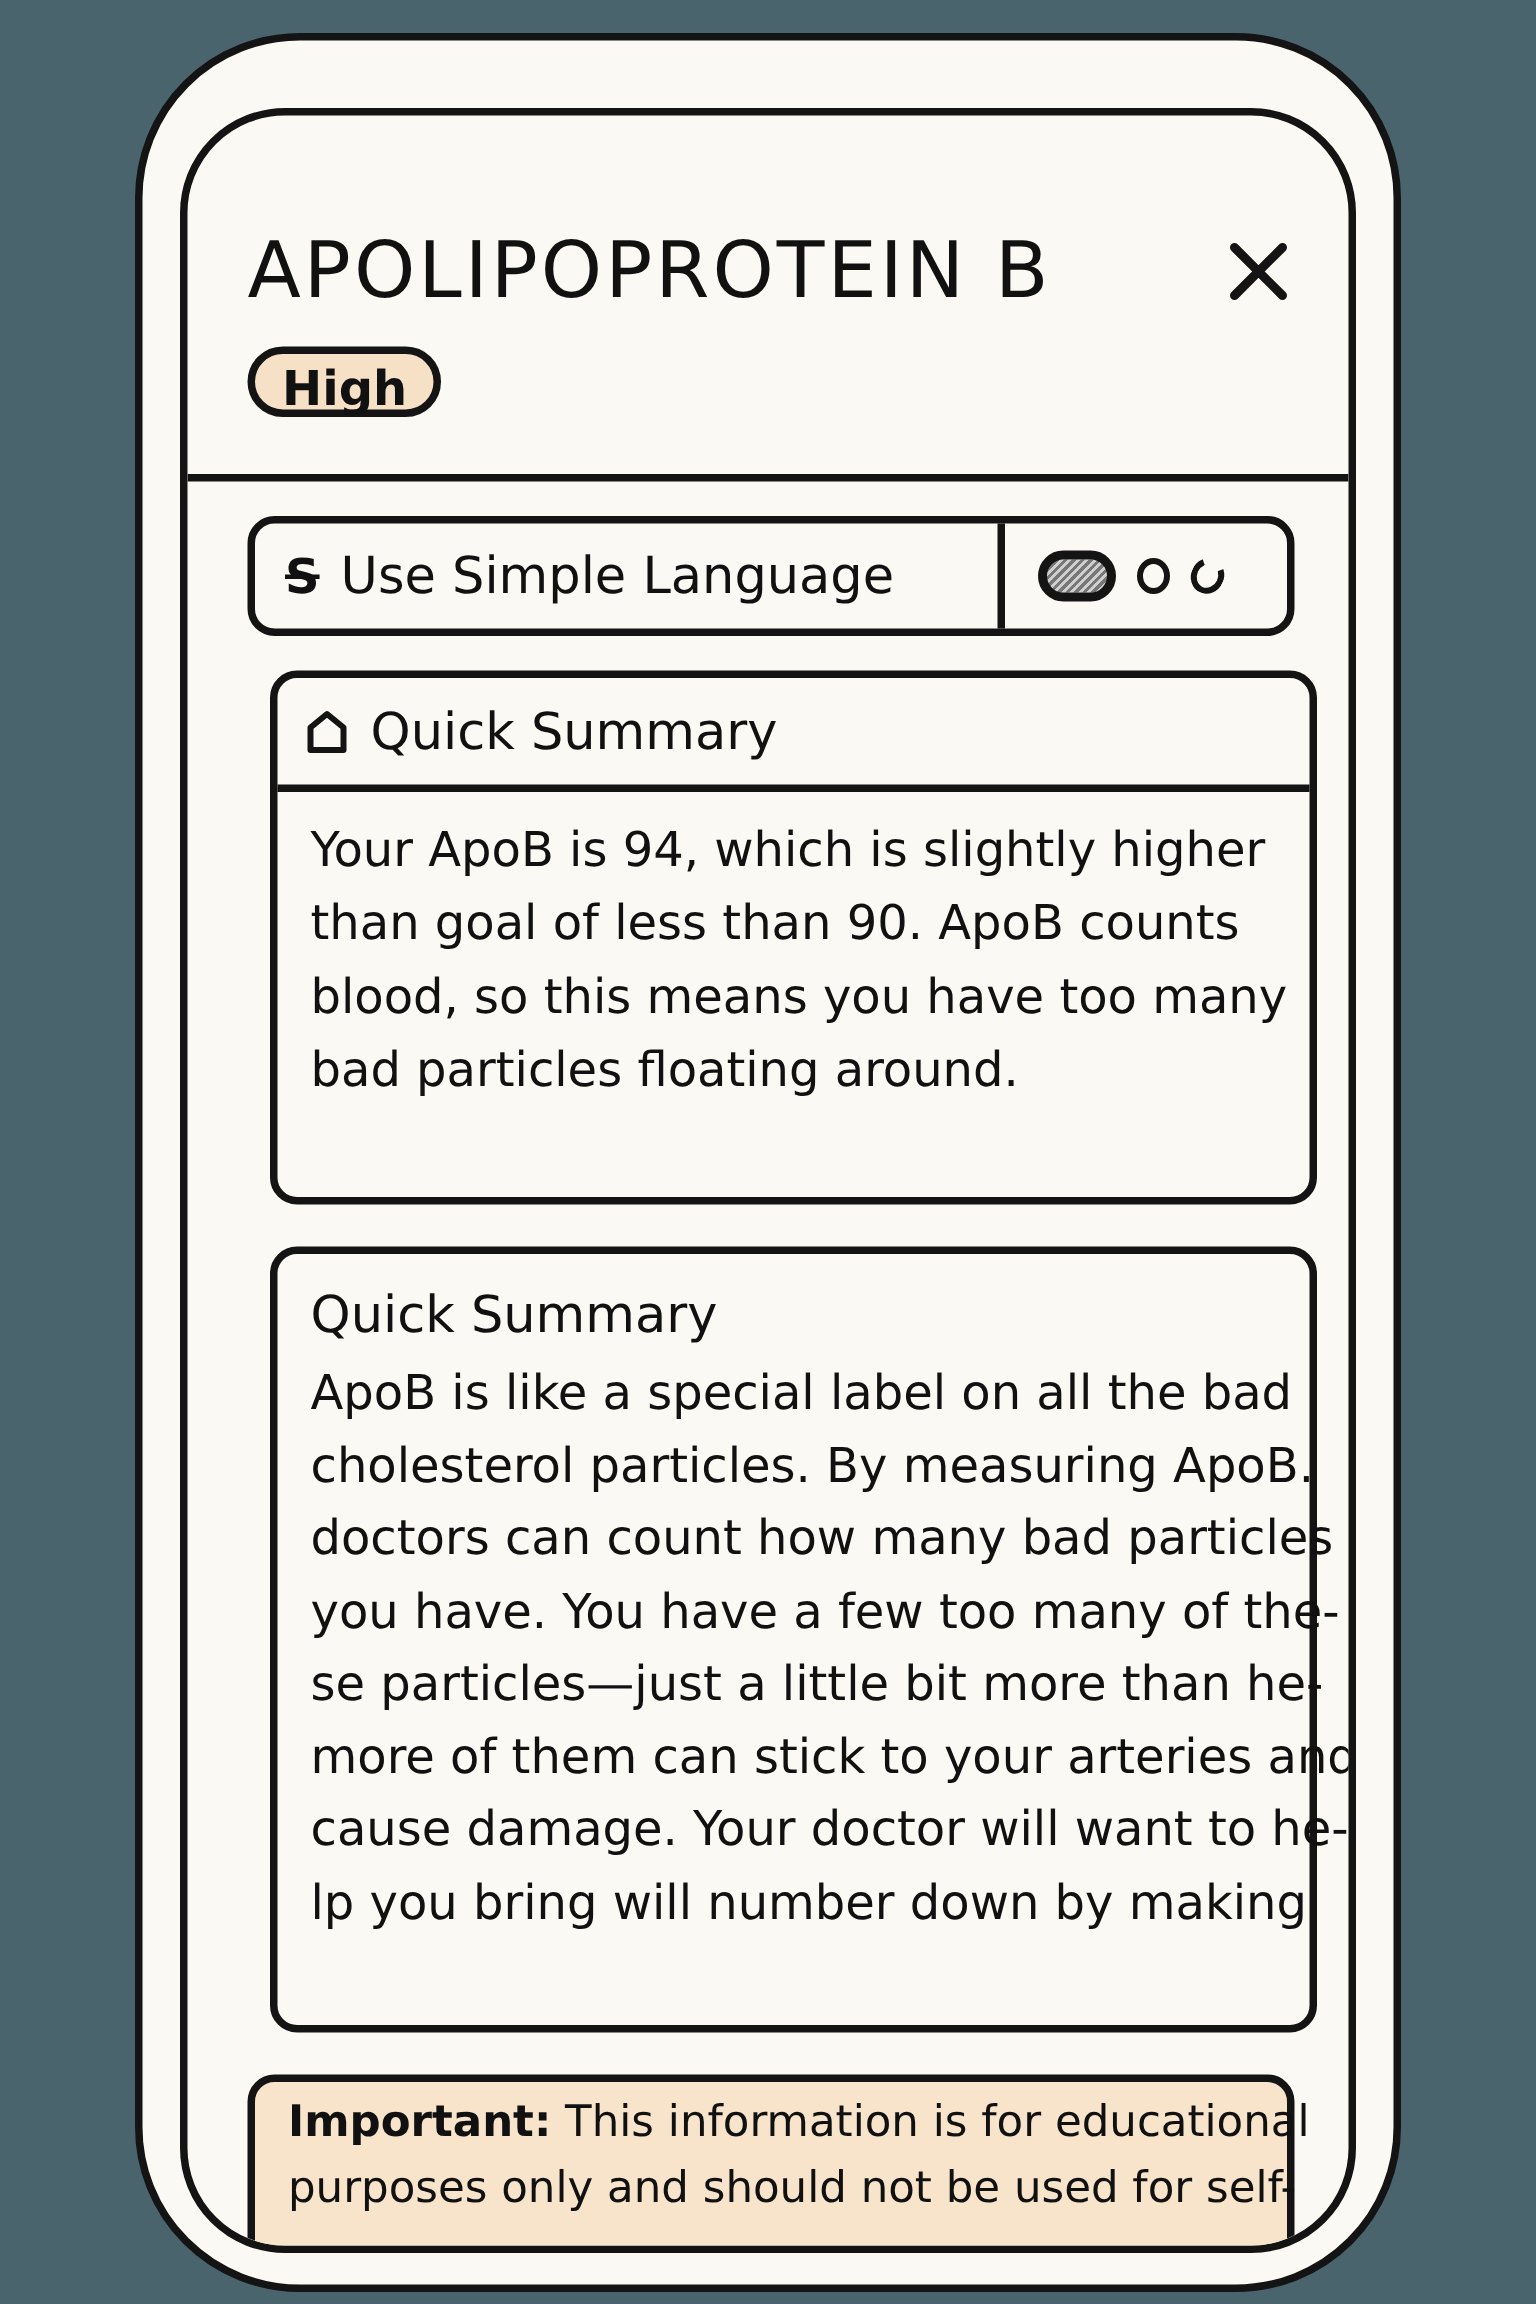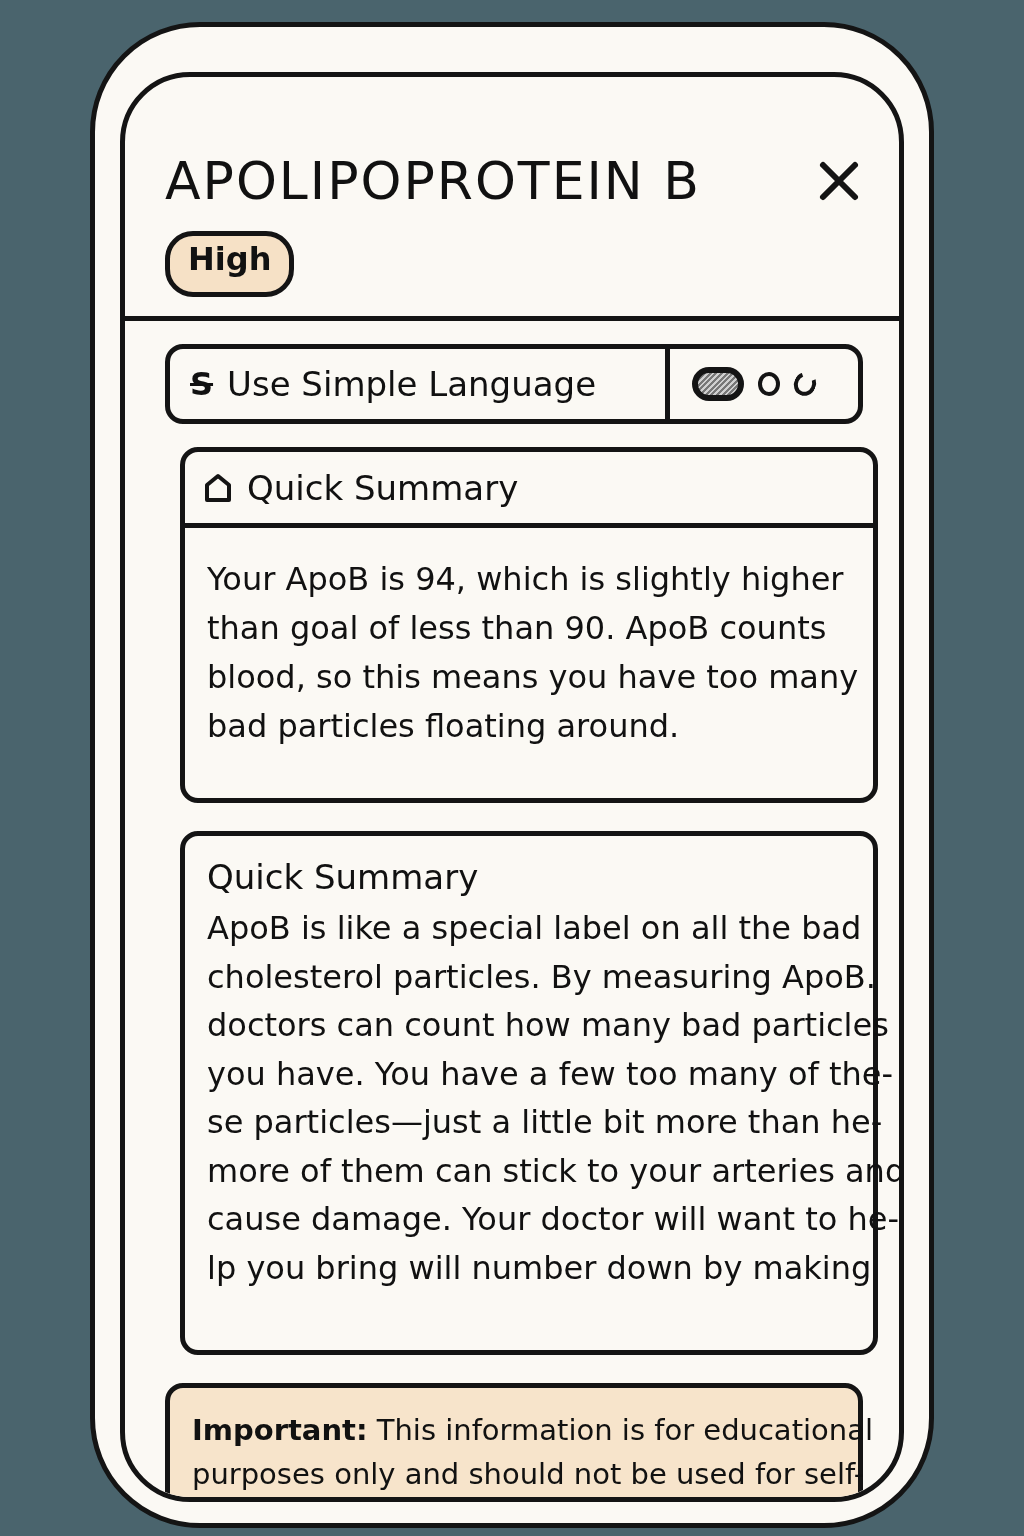--- a/index.html
+++ b/index.html
@@ -58,21 +58,21 @@
     right: 36px;
     top: 80px;
     width: 48px;
     height: 48px;
     cursor: pointer;
   }
   .badge {
     position: absolute;
     left: 40px;
     top: 154px;
-    height: 66px;
+    height: 47px;
     padding: 0 18px;
     background: #f6e1c6;
     border: 5px solid #141414;
     border-radius: 28px;
     font-size: 32px;
     font-weight: bold;
     line-height: 46px;
   }
 
   .toggle-row {
@@ -131,21 +131,21 @@
   .card1 .card-head {
     height: 76px;
     border-bottom: 5px solid #141414;
     display: flex;
     align-items: center;
     padding-left: 18px;
     font-size: 34px;
   }
   .card-head .home { margin-right: 14px; }
   .card-body {
-    padding: 27px 22px 0 22px;
+    padding: 14px 22px 0 22px;
     font-size: 32px;
     line-height: 49px;
   }
   .card2 { top: 754px; height: 524px; }
   .card2 .card-head2 {
     padding: 16px 22px 0 22px;
     font-size: 34px;
     line-height: 50px;
   }
   .card2 .card-body { padding-top: 2px; line-height: 48.5px; }
@@ -153,21 +153,21 @@
 
   .notice {
     position: absolute;
     left: 40px;
     top: 1306px;
     width: 698px;
     height: 140px;
     background: #f7e4cb;
     border: 5px solid #141414;
     border-radius: 18px;
-    padding: 20px 22px;
+    padding: 4px 22px;
     font-size: 29px;
     line-height: 44px;
   }
   .notice b { font-weight: bold; }
 </style>
 </head>
 <body>
 
 <div class="device"></div>
 

